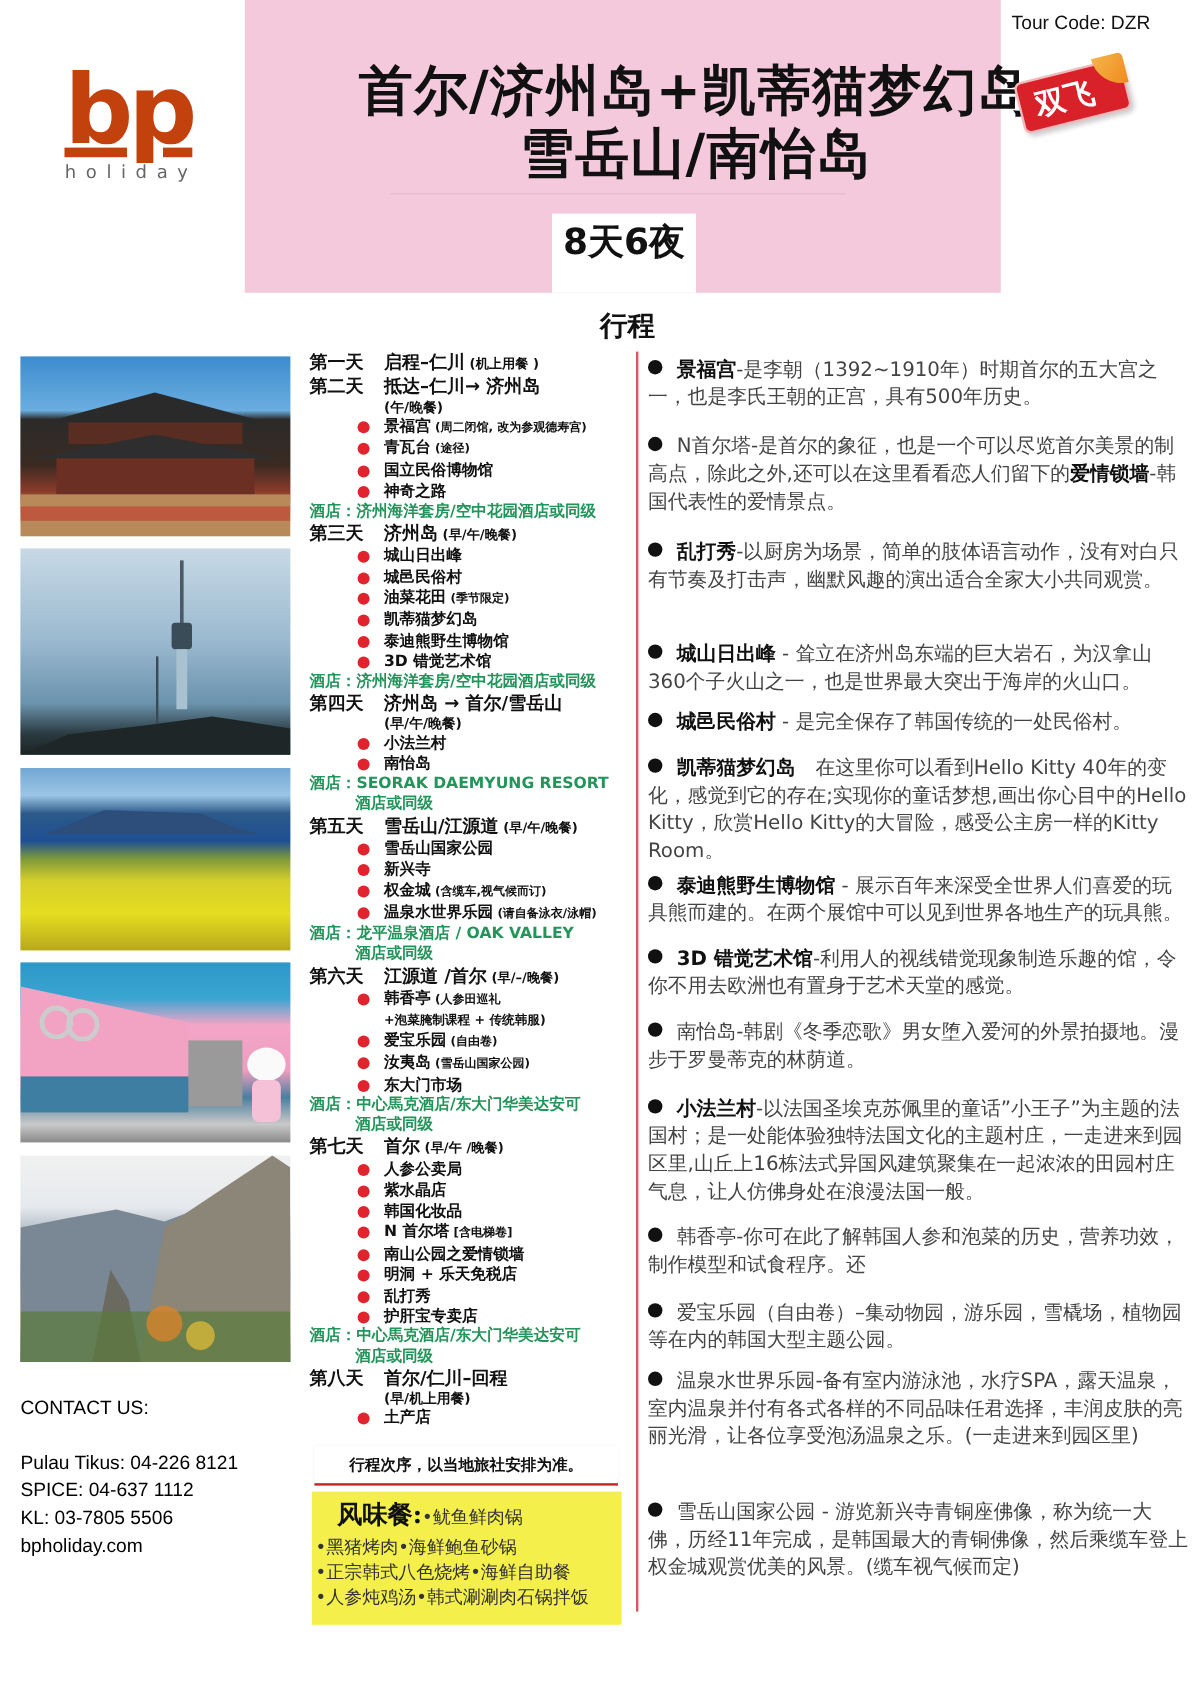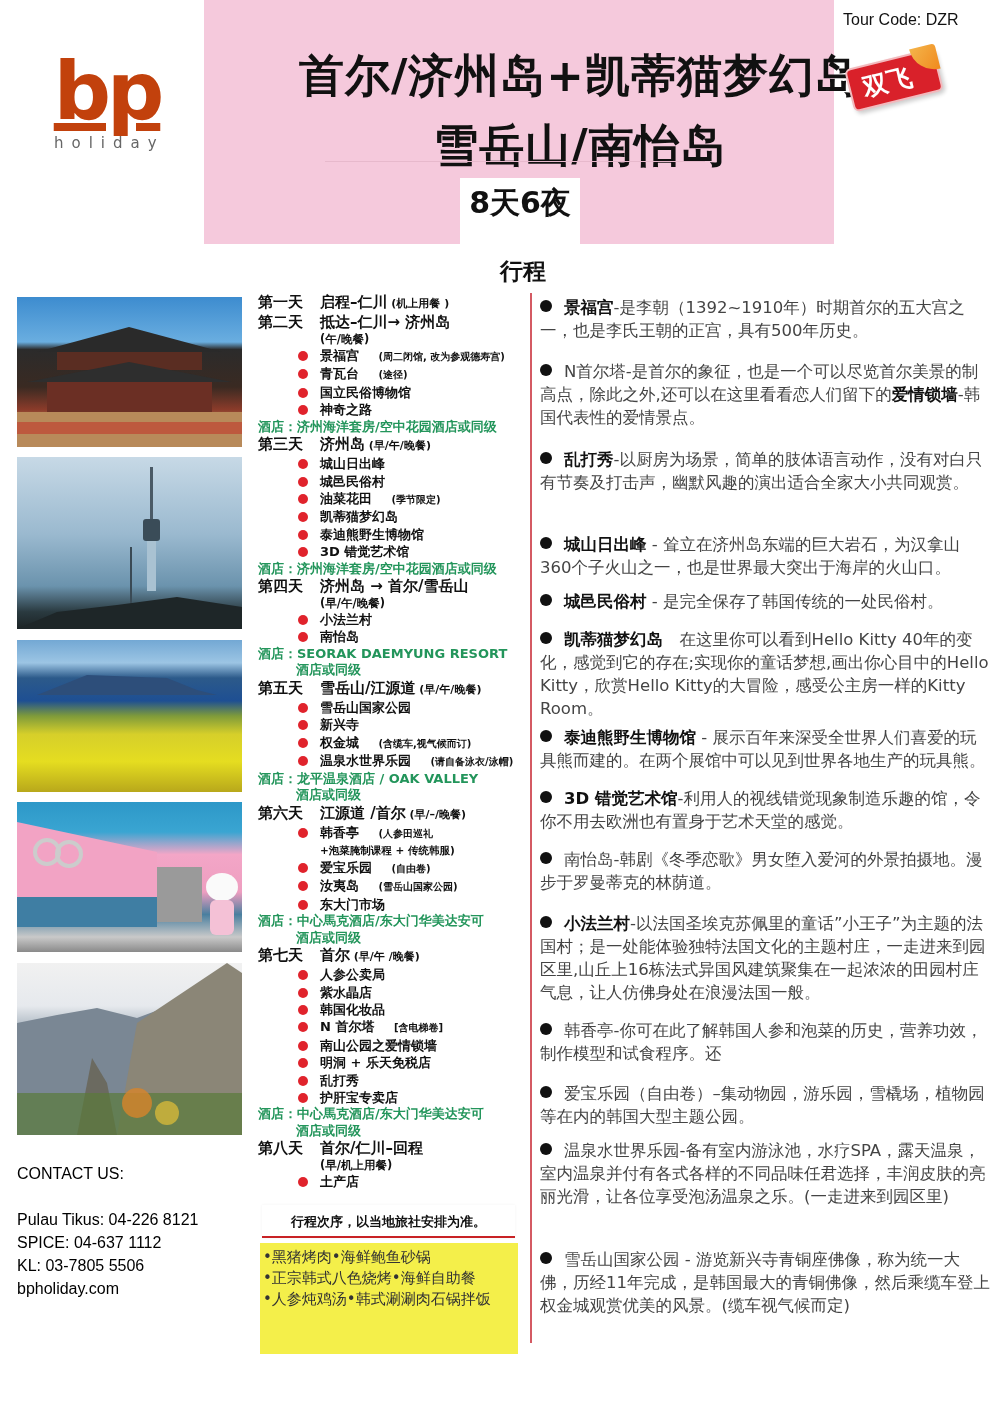--- a/index.html
+++ b/index.html
@@ -2,21 +2,21 @@
 <html><head>
 <meta charset="utf-8">
 <style>
   * { box-sizing: border-box; margin: 0; padding: 0; }
   html, body { width: 994px; height: 1406px; background: #ffffff; overflow: hidden; }
   body { position: relative; font-family: "DejaVu Sans", sans-serif; color: #111; }
 
   .header-pink { position: absolute; left: 204px; top: 0; width: 630px; height: 244px; background: #f5c9dc; }
   .title { position: absolute; left: 204px; width: 752px; text-align: center; font-weight: bold; color: #111; letter-spacing: 1px; }
   .title.l1 { top: 48px; font-size: 45px; line-height: 56px; }
-  .title.l2 { top: 118px; font-size: 45px; line-height: 56px; }
+  .title.l2 { top: 100px; font-size: 45px; line-height: 56px; }
   .title-rule { position: absolute; left: 325px; top: 161px; width: 380px; height: 1px; background: #e7b9cc; }
   .duration-box { position: absolute; left: 460px; top: 178px; width: 120px; height: 66px; background: #fff; text-align: center; font-weight: bold; font-size: 30px; line-height: 50px; }
 
   .logo { position: absolute; left: 48px; top: 52px; width: 118px; }
   .logo-bp { font-family: "DejaVu Sans", sans-serif; font-weight: bold; font-size: 80px; line-height: 80px; color: #c2410c; letter-spacing: -4px; text-align: center; text-decoration: underline; }
   .logo-sub { font-family: "DejaVu Sans", sans-serif; font-size: 15px; color: #666; letter-spacing: 8px; margin-top: 2px; padding-left: 6px; }
 
   .tour-code { position: absolute; left: 843px; top: 11px; font-family: "Liberation Sans", sans-serif; font-size: 16px; color: #111; }
   .badge { position: absolute; left: 848px; top: 58px; width: 92px; height: 44px; background: #d9212a; border-radius: 6px; transform: rotate(-14deg); border: 2px solid #f2b9bd; box-shadow: 2px 3px 4px rgba(0,0,0,0.2); }
   .badge-text { position: absolute; left: 12px; top: 4px; font-size: 25px; font-weight: bold; color: #fff; }
@@ -34,21 +34,21 @@
   .contact { position: absolute; left: 17px; top: 1162px; font-family: "Liberation Sans", sans-serif; font-size: 16px; line-height: 23px; color: #000000; }
   .contact .ct-title { margin-bottom: 23px; }
 
   .days { position: absolute; left: 258px; top: 293px; width: 265px; font-size: 14px; line-height: 17.4px; }
   .day-line { font-weight: bold; font-size: 15px; line-height: 18px; white-space: nowrap; }
   .day-line .dn { display: inline-block; width: 62px; }
   .day-line .meal { font-size: 11px; }
   .sub-meal { padding-left: 62px; font-weight: bold; font-size: 11.5px; line-height: 16px; }
   .spot { position: relative; padding-left: 62px; font-weight: bold; font-size: 13px; line-height: 17.4px; white-space: nowrap; }
   .spot .dot { position: absolute; left: 40px; top: 4px; width: 10px; height: 10px; border-radius: 50%; background: #e0232c; }
-  .spot .note { font-size: 10px; margin-left: 16px; }
+  .spot .note { font-size: 10px; }
   .spot-cont { padding-left: 62px; font-weight: bold; font-size: 10.5px; line-height: 17px; }
   .hotel { color: #23955b; font-weight: bold; font-size: 13px; line-height: 16.5px; white-space: nowrap; }
   .hotel-cont { color: #23955b; font-weight: bold; font-size: 13px; line-height: 16.5px; padding-left: 38px; }
 
   .notice { position: absolute; left: 262px; top: 1205px; width: 253px; height: 33px; text-align: center; font-size: 13px; font-weight: bold; line-height: 33px; border-bottom: 2px solid #c82225; background: #fff; box-shadow: 0 0 3px rgba(0,0,0,0.05); }
   .food-box { position: absolute; left: 260px; top: 1243px; width: 258px; height: 111px; background: #f4ef4a; padding: 4px 2px 0 3px; color: #333; }
   .food-title { font-family: "DejaVu Serif", serif; font-size: 21px; font-weight: bold; line-height: 30px; padding-left: 18px; color: #111; }
   .food-title .first { font-family: "DejaVu Sans", sans-serif; font-size: 15px; font-weight: normal; color: #333; }
   .food-line { font-size: 15px; line-height: 21px; white-space: nowrap; color: #333; }
 
@@ -193,20 +193,21 @@
   <div class="hotel-cont">酒店或同级</div>
 
   <div class="day-line"><span class="dn">第八天</span><span>首尔/仁川–回程</span></div>
   <div class="sub-meal">(早/机上用餐)</div>
   <div class="spot"><span class="dot"></span><span>土产店</span></div>
 </div>
 
 <div class="notice">行程次序，以当地旅社安排为准。</div>
 
 <div class="food-box">
+  <div class="food-title"><span>风味餐:</span><span class="first">•鱿鱼鲜肉锅</span></div>
   <div class="food-line">•黑猪烤肉•海鲜鲍鱼砂锅</div>
   <div class="food-line">•正宗韩式八色烧烤•海鲜自助餐</div>
   <div class="food-line">•人参炖鸡汤•韩式涮涮肉石锅拌饭</div>
 </div>
 
 <div class="divider-red"></div>
 
 <div class="desc" style="top:296px"><span class="bullet"></span><b>景福宫</b><span>-</span><span>是李朝（1392~1910年）时期首尔的五大宫之一，也是李氏王朝的正宫，具有500年历史。</span></div>
 <div class="desc" style="top:360px"><span class="bullet"></span><span>N首尔塔</span><span>-</span><span>是首尔的象征，也是一个可以尽览首尔美景的制高点，除此之外,还可以在这里看看恋人们留下的</span><b>爱情锁墙</b><span>-韩国代表性的爱情景点。</span></div>
 <div class="desc" style="top:448px"><span class="bullet"></span><b>乱打秀</b><span>-</span><span>以厨房为场景，简单的肢体语言动作，没有对白只有节奏及打击声，幽默风趣的演出适合全家大小共同观赏。</span></div>

